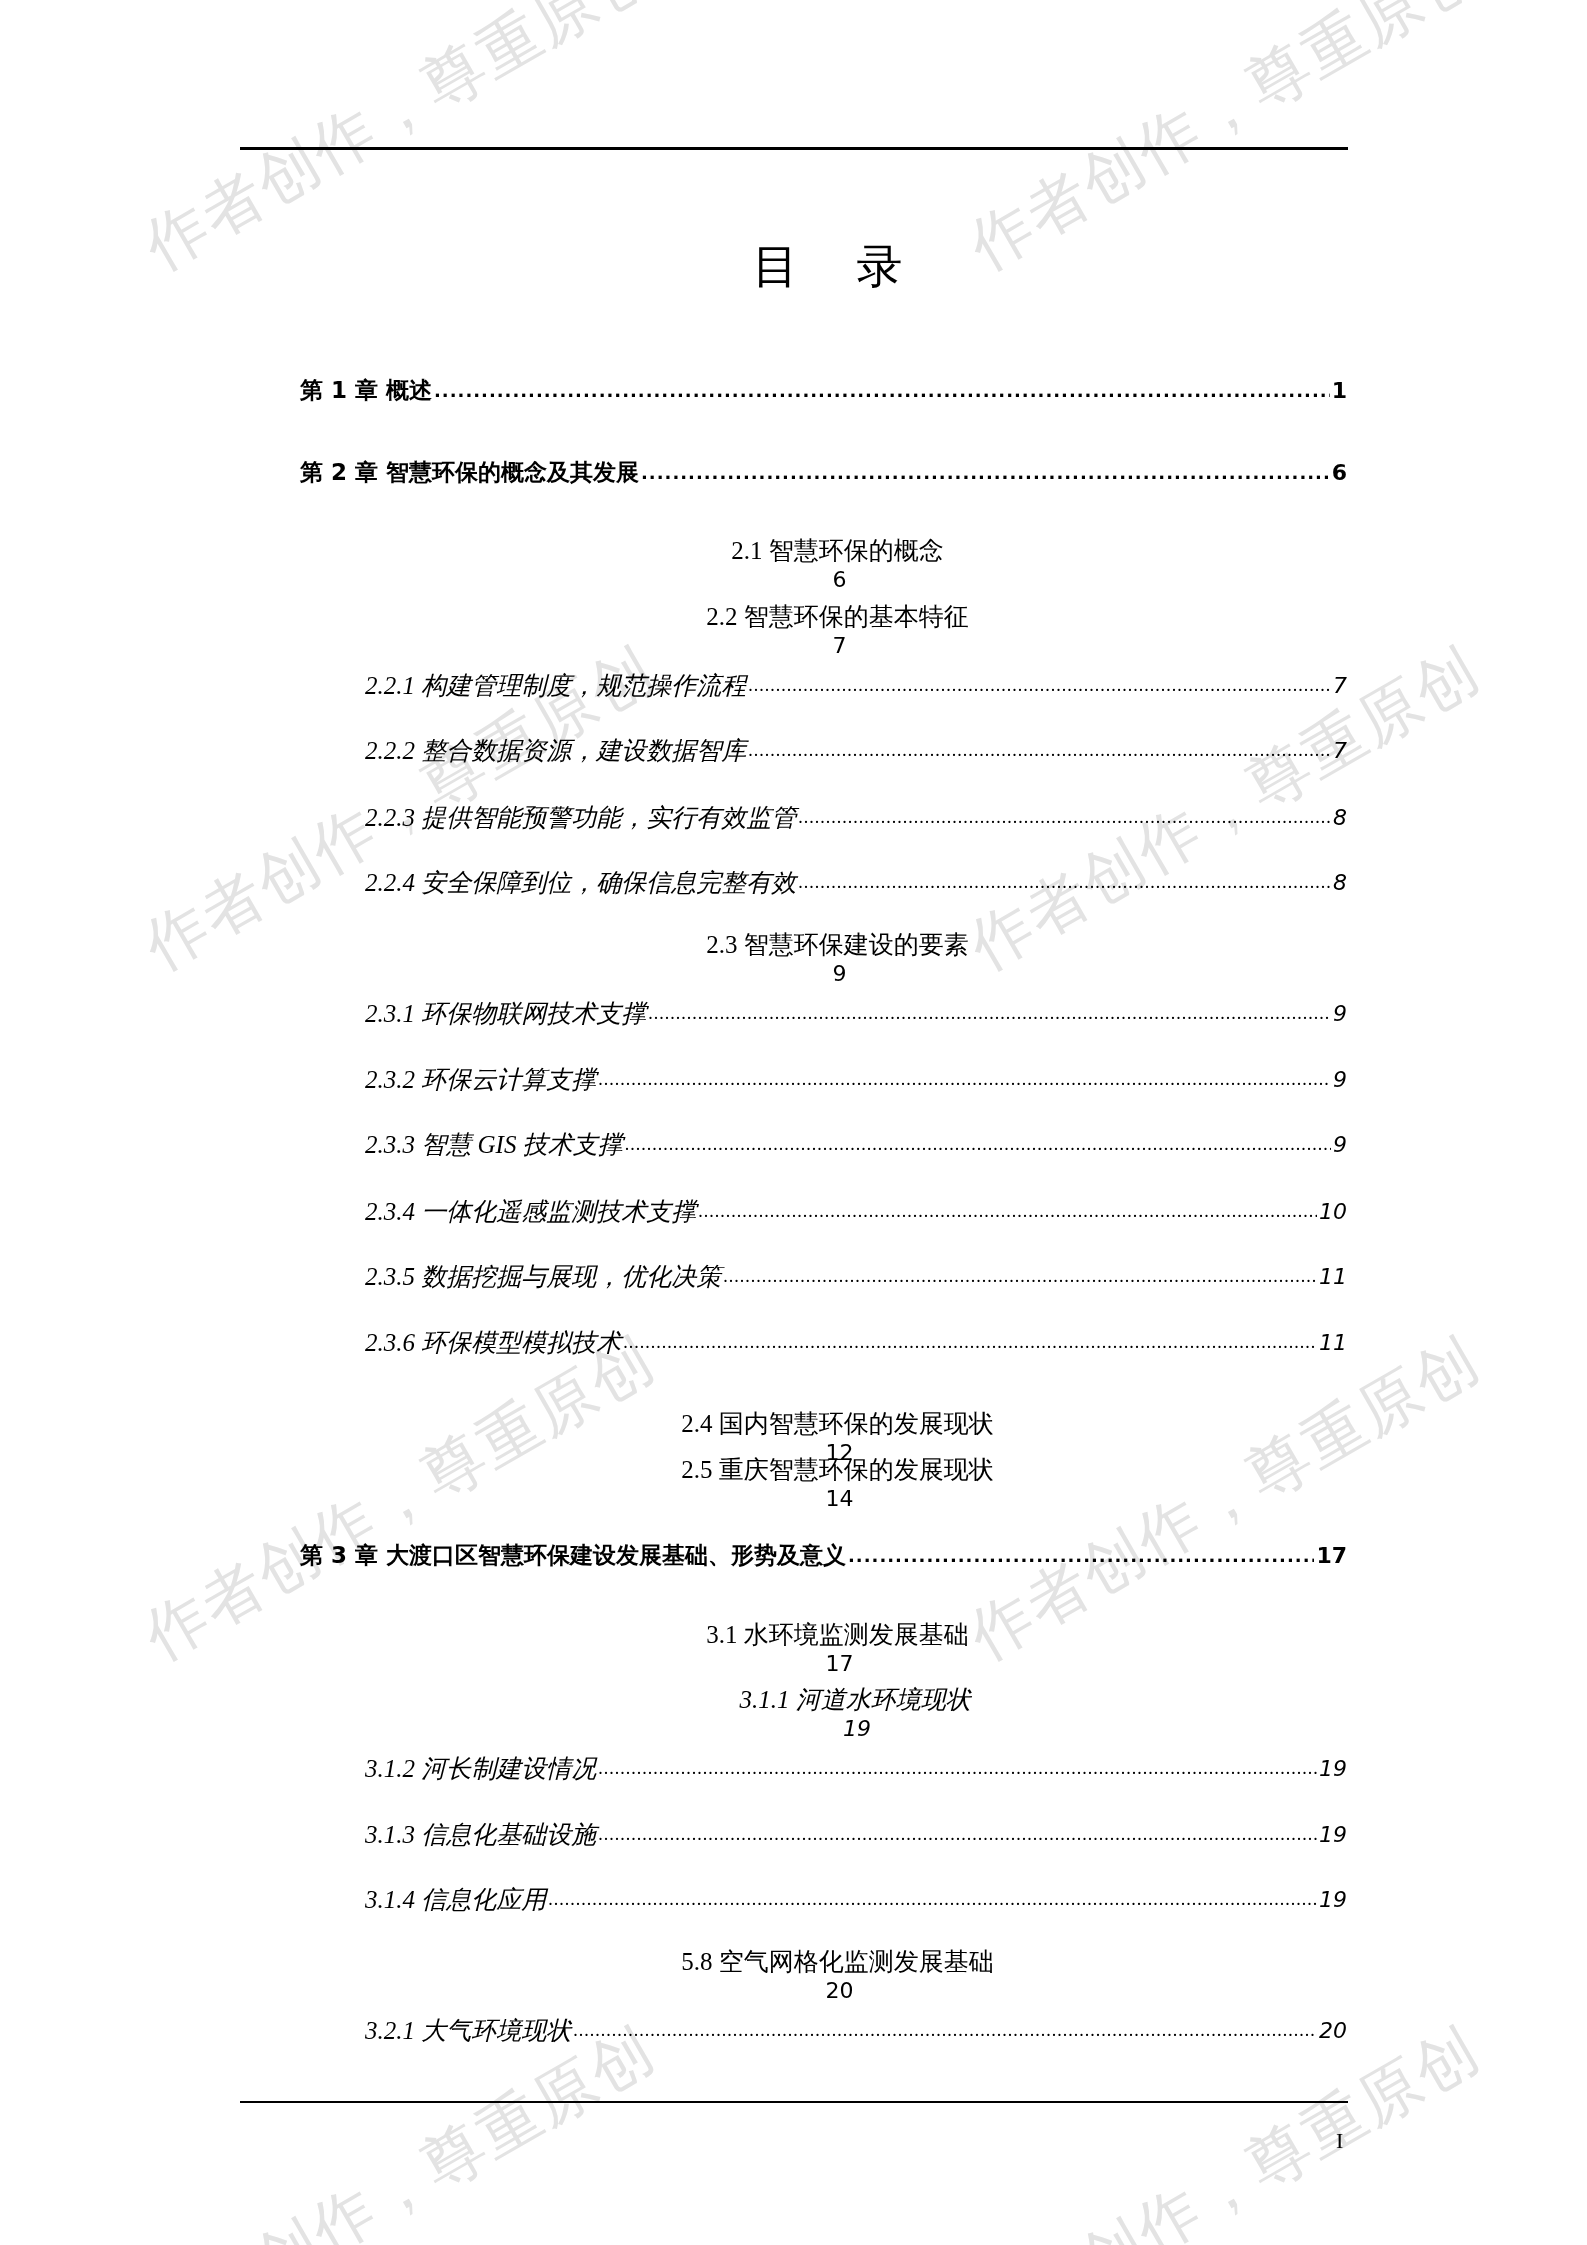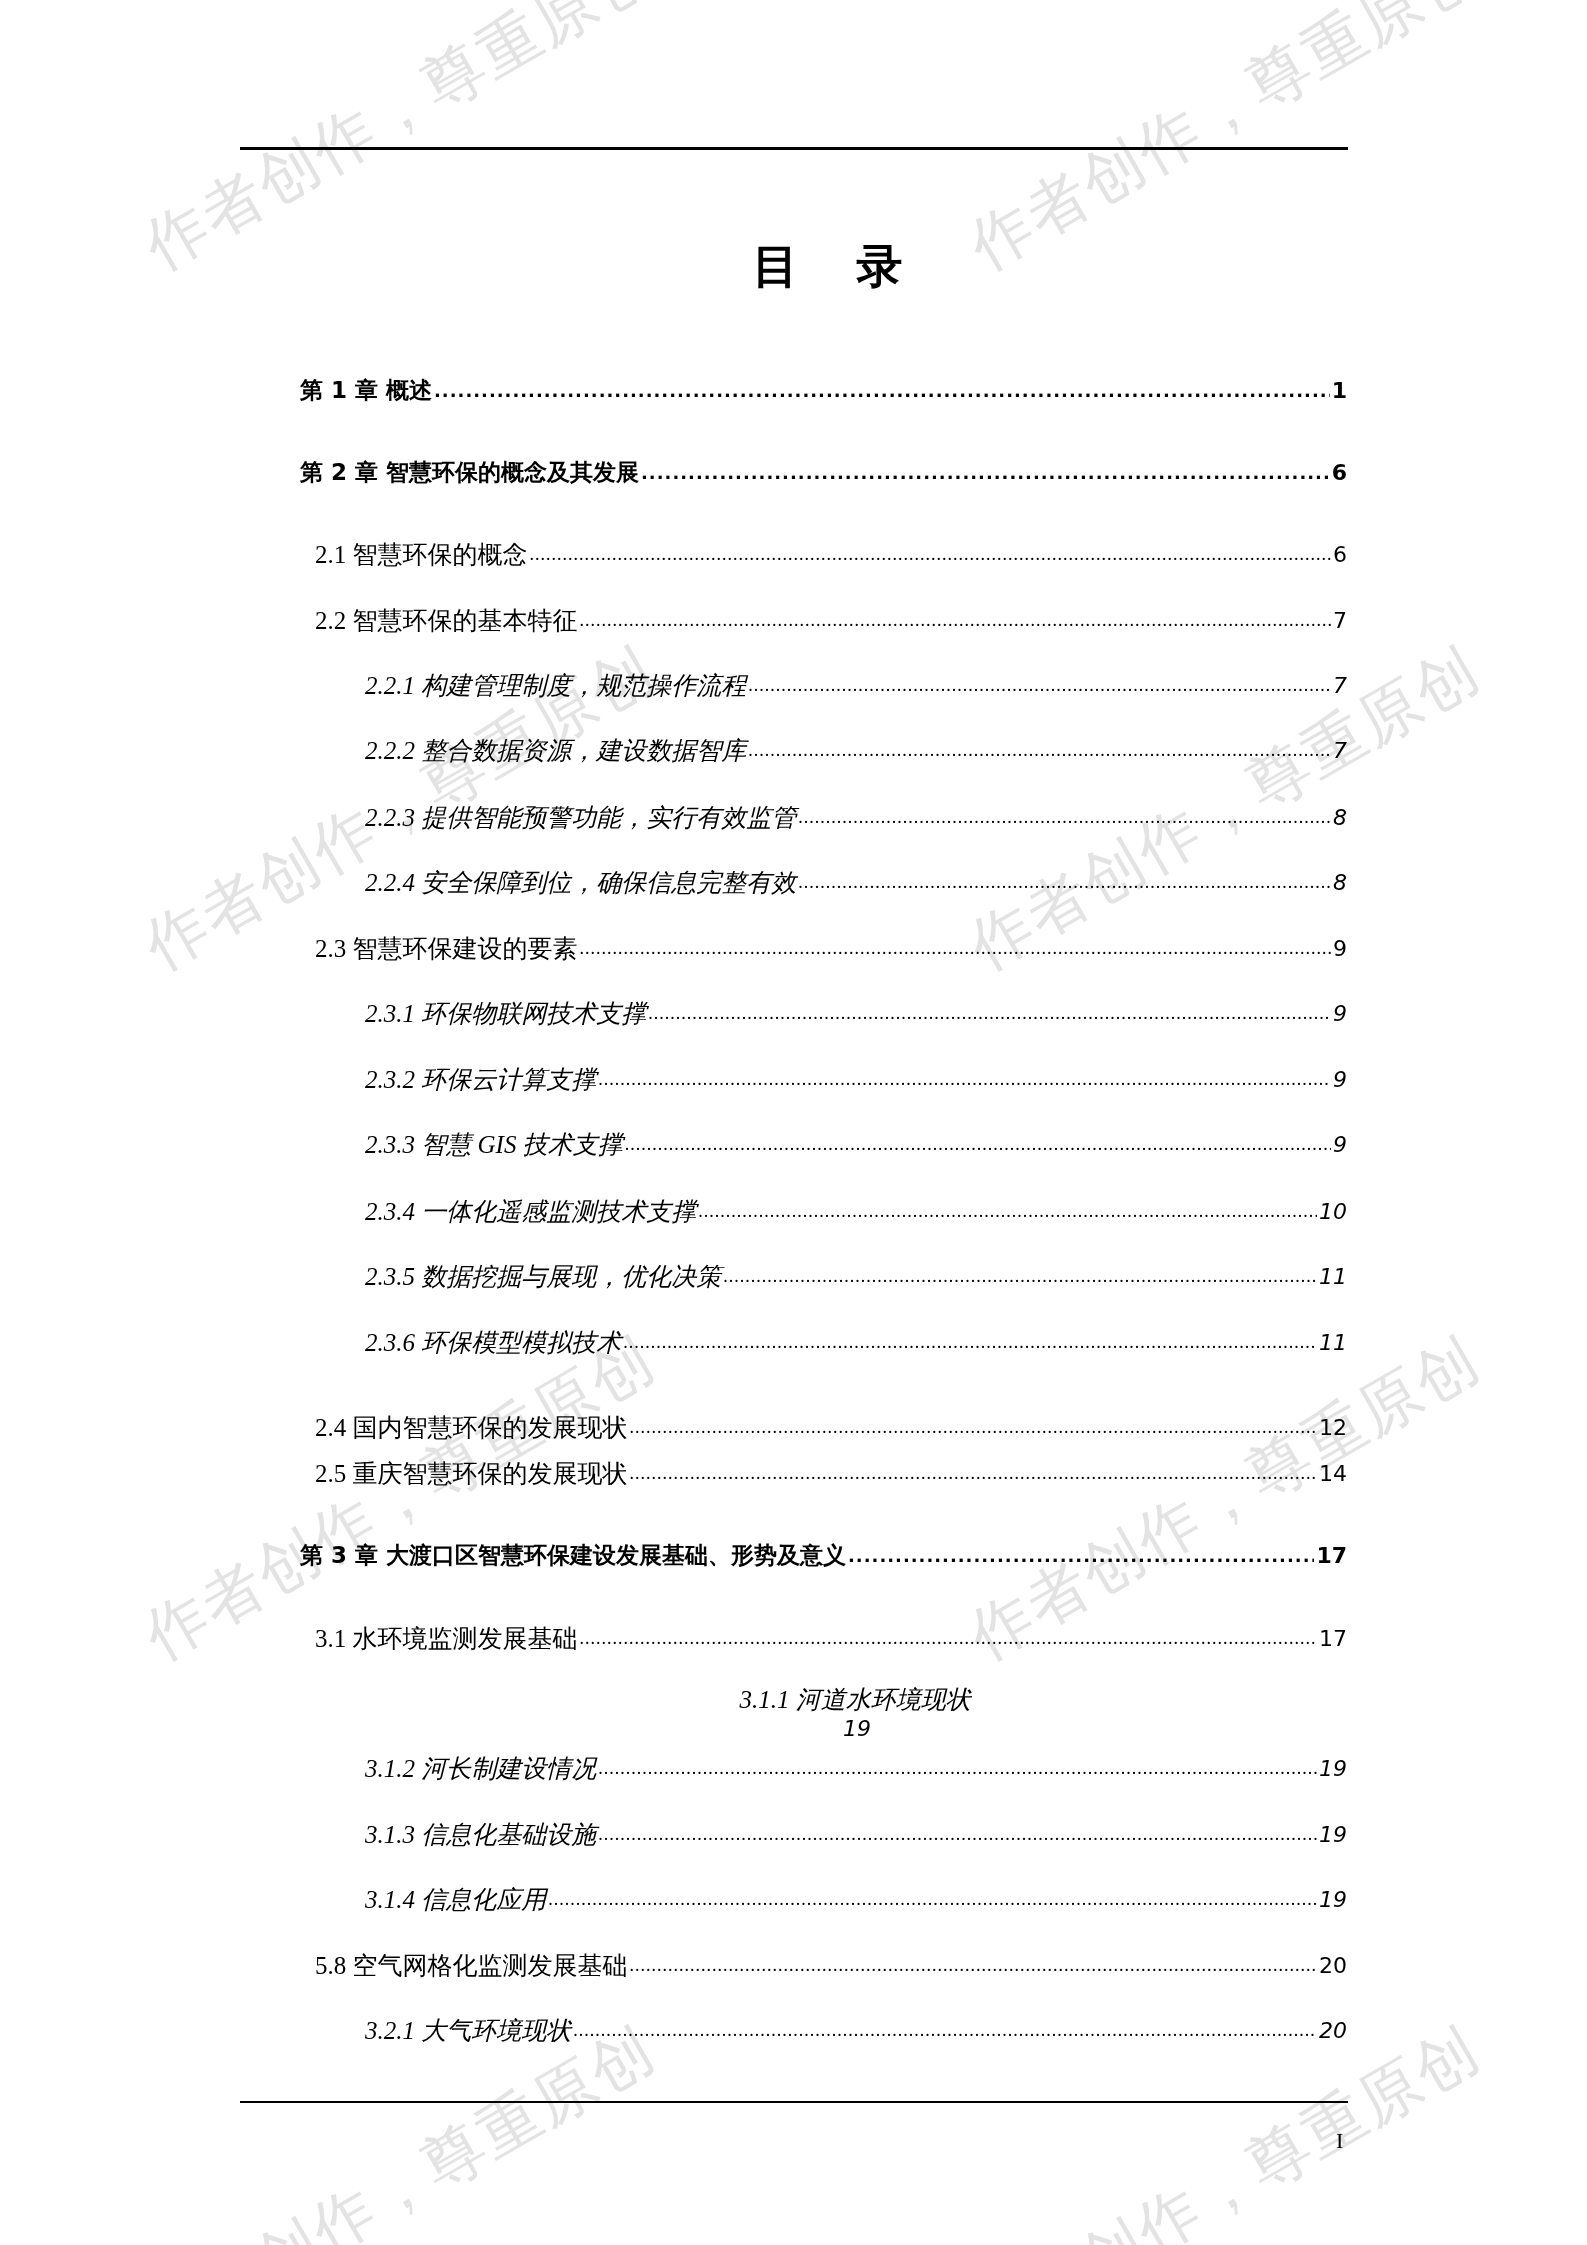--- a/index.html
+++ b/index.html
@@ -9,36 +9,36 @@
 
   .watermark-layer { position: absolute; left: 0; top: 0; width: 1587px; height: 2245px; pointer-events: none; z-index: 0; }
   .wm { position: absolute; font-family: "DejaVu Sans", sans-serif; font-size: 62px; color: #e3e3e3;
         white-space: nowrap; transform: rotate(-30deg); transform-origin: left center; letter-spacing: 2px; }
 
   .rule { position: absolute; left: 240px; width: 1108px; background: #000; z-index: 1; }
   .rule.header { top: 147px; height: 3px; }
   .rule.footer { top: 2101px; height: 2px; }
 
   .title { position: absolute; left: 0; width: 1587px; top: 236px; text-align: center; z-index: 1;
-           font-family: "DejaVu Sans", sans-serif; font-weight: bold; font-size: 46px; padding-left: 68px; box-sizing: border-box; }
+           font-family: "DejaVu Sans", sans-serif; font-weight: normal; font-size: 46px; padding-left: 68px; box-sizing: border-box; }
   .title span { display: inline-block; }
   .title .gap { width: 58px; }
 
   .toc { position: absolute; left: 0; top: 0; width: 1587px; z-index: 1; }
   .toc-row { position: absolute; right: 240px; height: 40px; display: flex; align-items: center; }
   .toc-row .label { white-space: nowrap; padding-right: 2px; }
   .toc-row .leader { flex: 1; overflow: hidden; white-space: nowrap; letter-spacing: 1px; }
   .toc-row .leader::after { content: "..................................................................................................................................................................................................................................................................................................................................................."; }
   .toc-row .page-no { white-space: nowrap; padding-left: 2px; }
 
   .lvl1 { left: 300px; font-family: "DejaVu Sans", sans-serif; font-weight: bold; font-size: 23px; }
   .lvl1 .leader { font-size: 18px; font-weight: bold; }
   .lvl1 .page-no { font-family: "DejaVu Sans", sans-serif; font-size: 22px; }
 
-  .lvl2 { left: 315px; font-family: "Liberation Serif", serif; font-size: 25px; }
+  .lvl2 { left: 330px; font-family: "Liberation Serif", serif; font-size: 25px; flex-direction: column; }
   .lvl2 .leader { font-size: 18px; }
   .lvl2 .page-no { font-family: "DejaVu Sans", sans-serif; font-size: 22px; }
 
   .lvl3 { left: 365px; font-family: "Liberation Serif", serif; font-style: italic; font-size: 25px; }
   .lvl3 .leader { font-size: 18px; font-style: normal; }
   .lvl3 .page-no { font-family: "DejaVu Sans", sans-serif; font-style: italic; font-size: 22px; }
 
   .footer-page { position: absolute; left: 1336px; top: 2128px; font-family: "Liberation Serif", serif; font-size: 22px; z-index: 1; }
 </style>
 </head>

